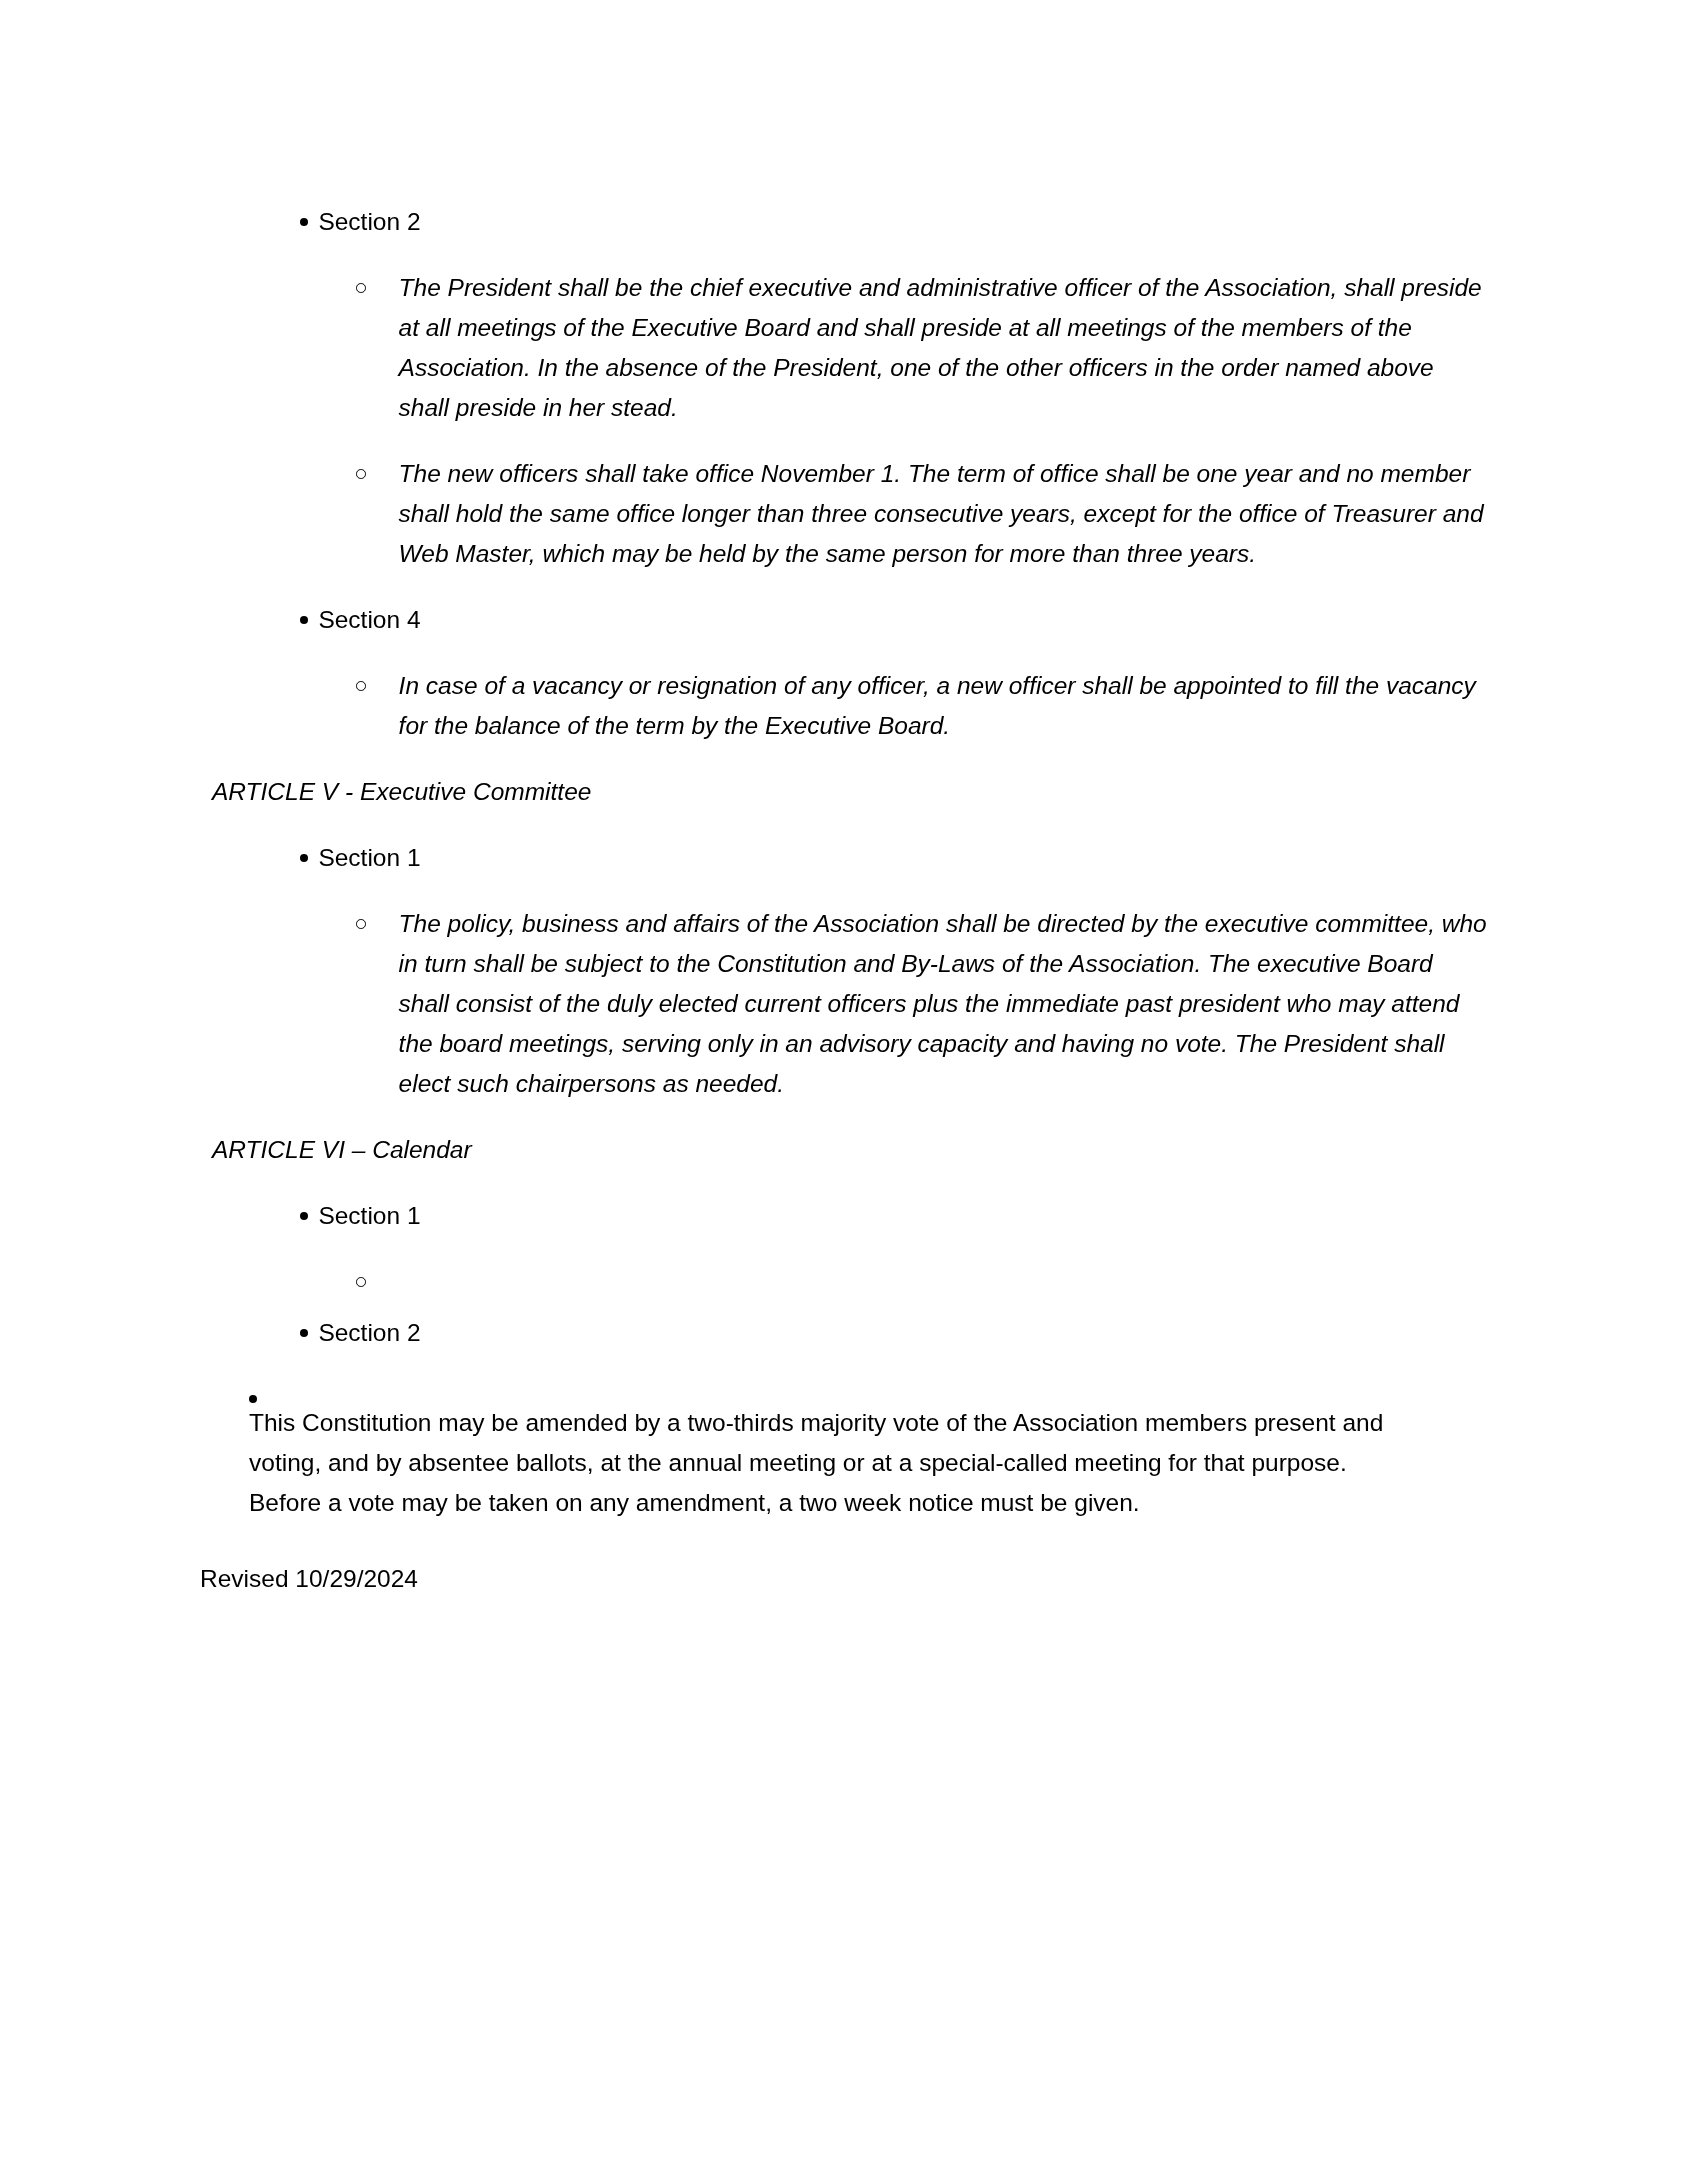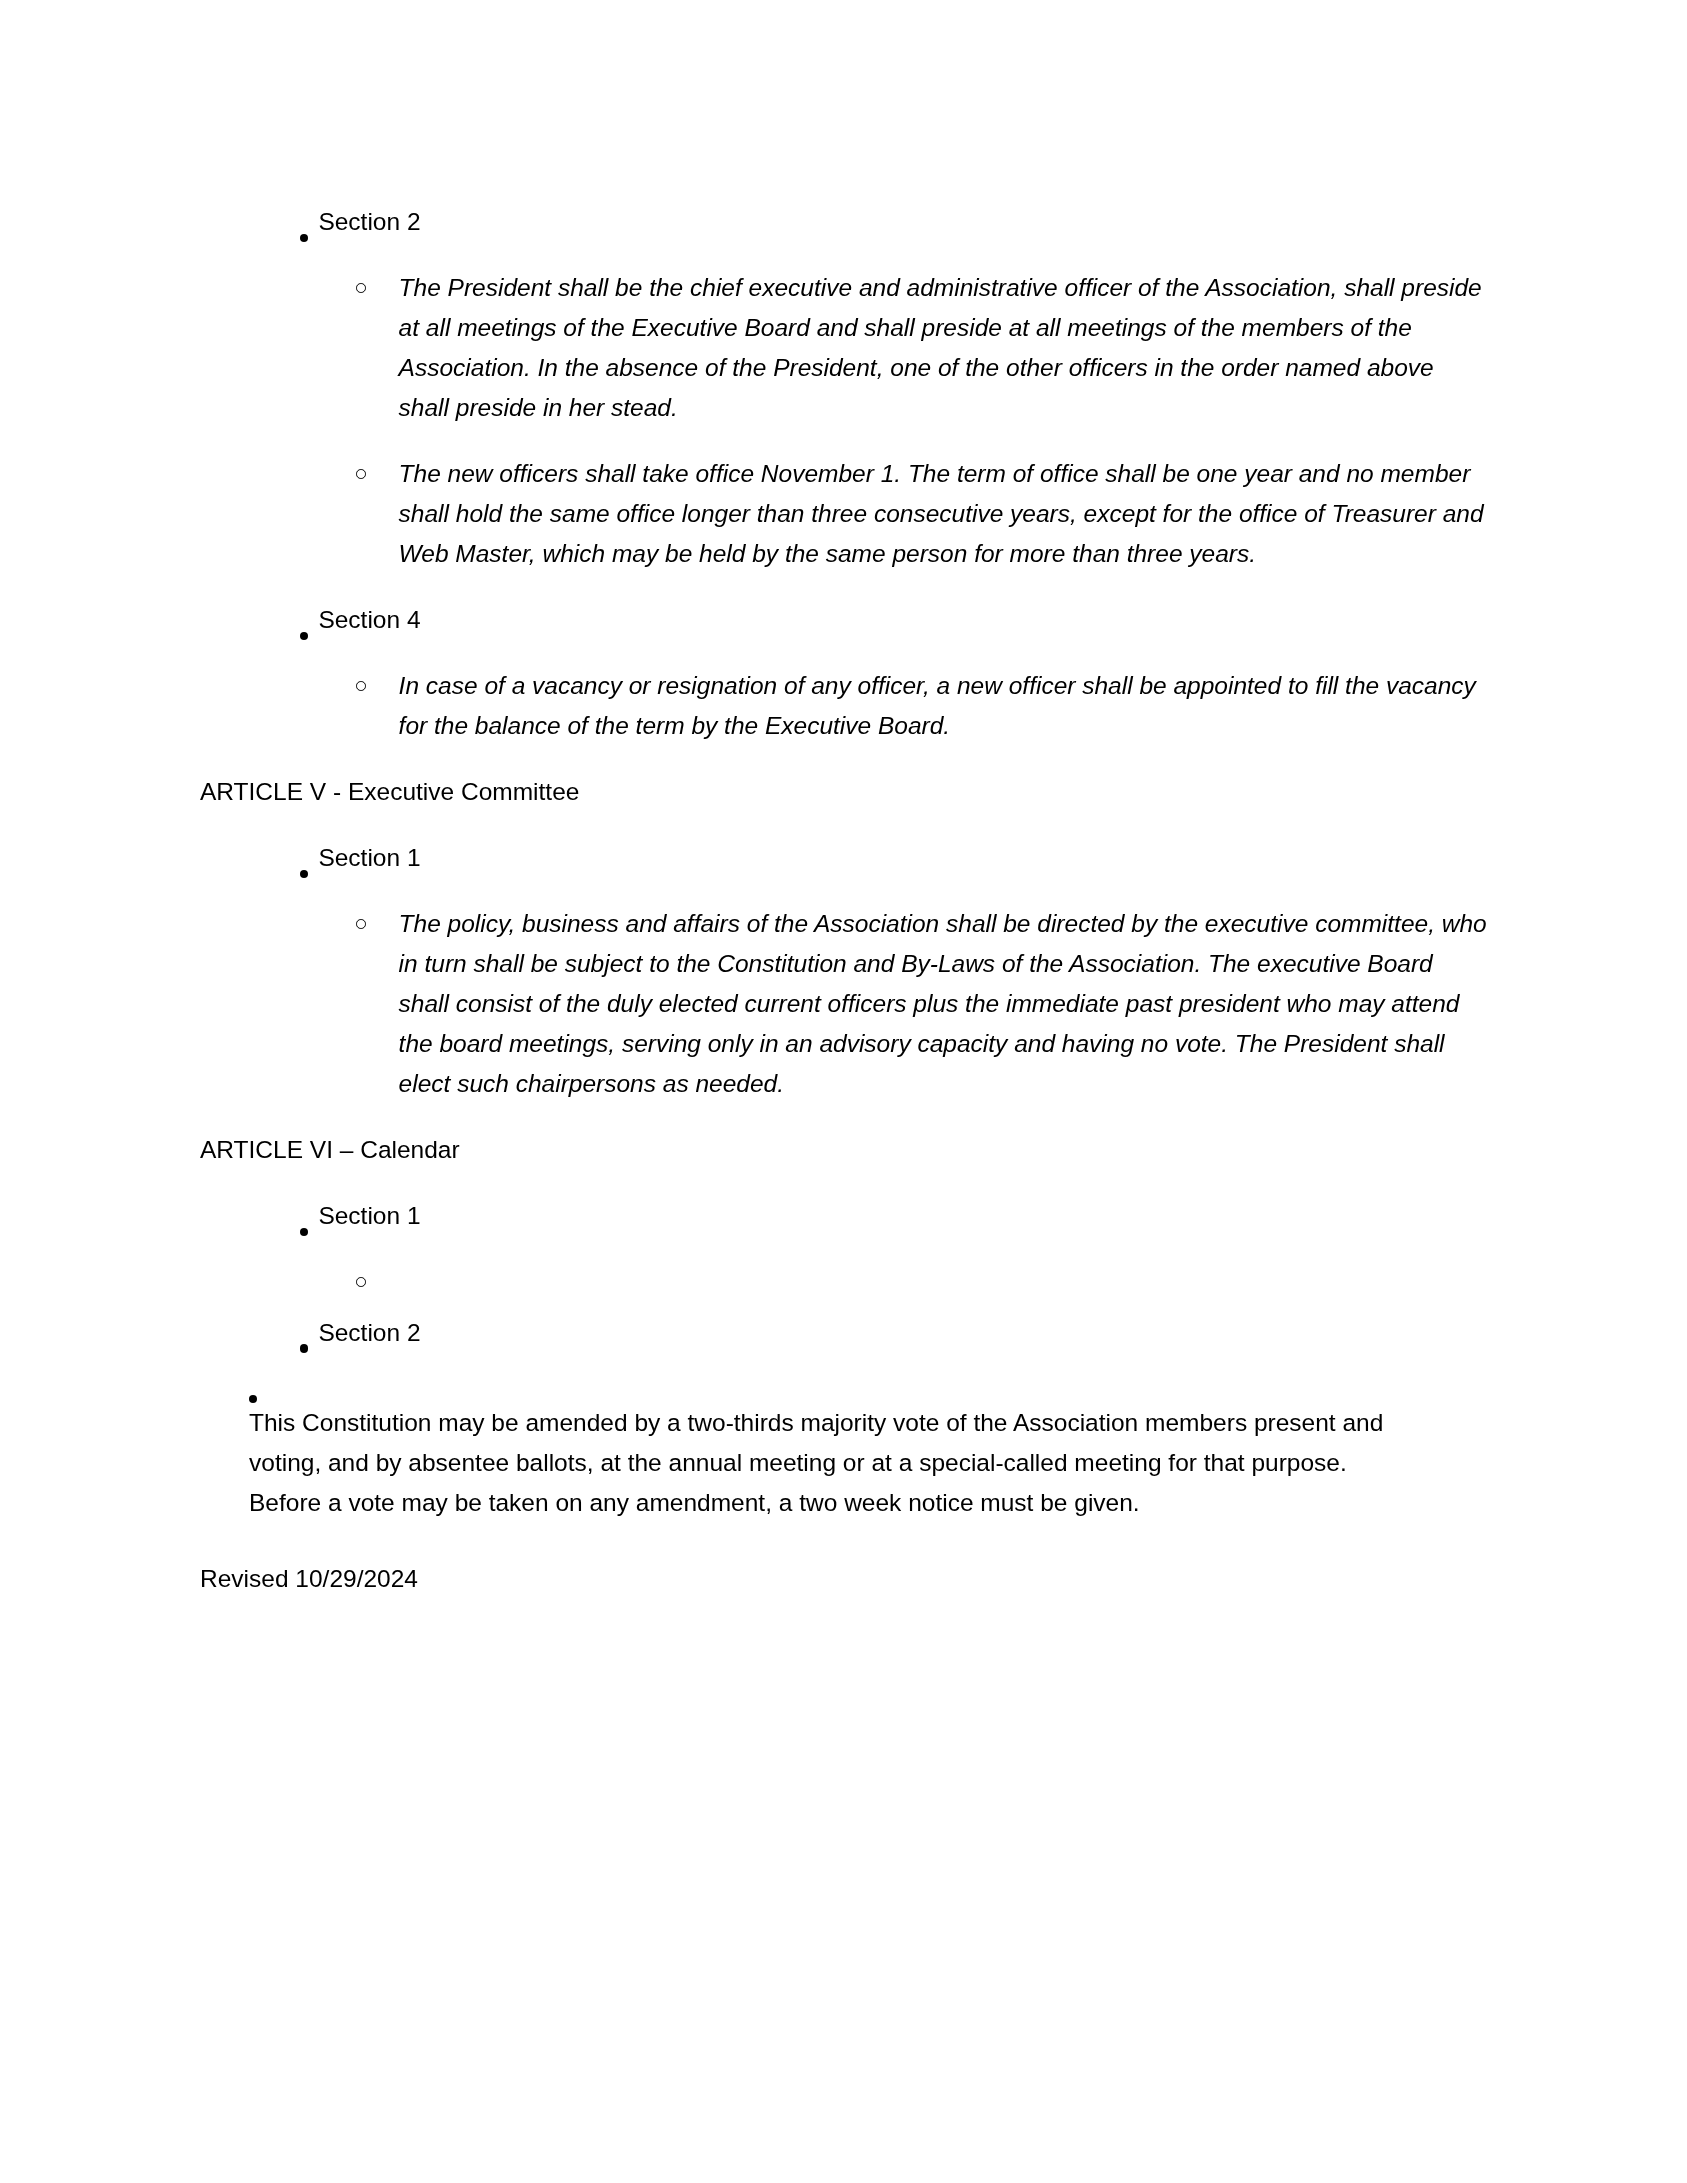--- a/index.html
+++ b/index.html
@@ -13,38 +13,38 @@
     line-height: 40px;
     overflow: hidden;
   }
   .page {
     box-sizing: border-box;
     width: 1687px;
     height: 2183px;
     padding: 202px 198px 0 200px;
   }
   .block { margin: 0 0 26px 0; }
-  .article-heading { margin: 0 0 26px 0; }
+  .article-heading { margin: 0 0 26px 12px; font-style: italic; }
   .li { display: flex; align-items: flex-start; }
   .marker-dot {
     flex: 0 0 auto;
     width: 8.4px; height: 8.4px;
     background: #000;
     border-radius: 50%;
     margin-top: 16px;
   }
   .marker-circle {
     flex: 0 0 auto;
     width: 7.6px; height: 7.6px;
     border: 1.7px solid #000;
     border-radius: 50%;
     background: transparent;
     margin-top: 15px;
   }
-  .level1 { padding-left: 100px; align-items: flex-end; }
+  .level1 { padding-left: 100px; }
   .level1 .marker-dot { margin-right: 10px; }
   .level2 { padding-left: 156px; }
   .level2 .marker-circle { margin-right: 33px; }
   .level0 { padding-left: 49px; flex-direction: column; }
   .level0 .marker-dot { margin-right: 42px; }
   .level2 .li-text { width: 1097px; font-style: italic; }
   .level0 .li-text { width: 1135px; }
   .footer { margin-top: 36px; }
 </style>
 </head>

